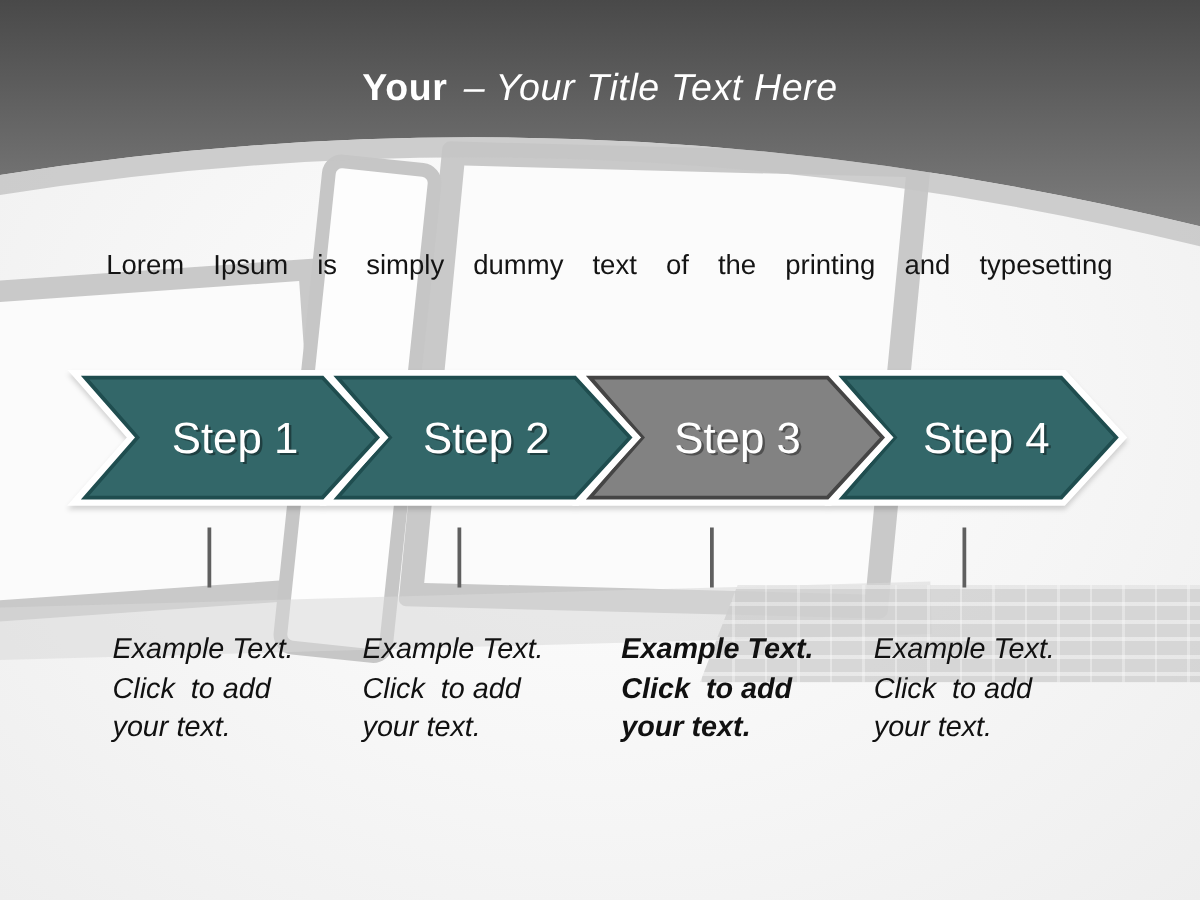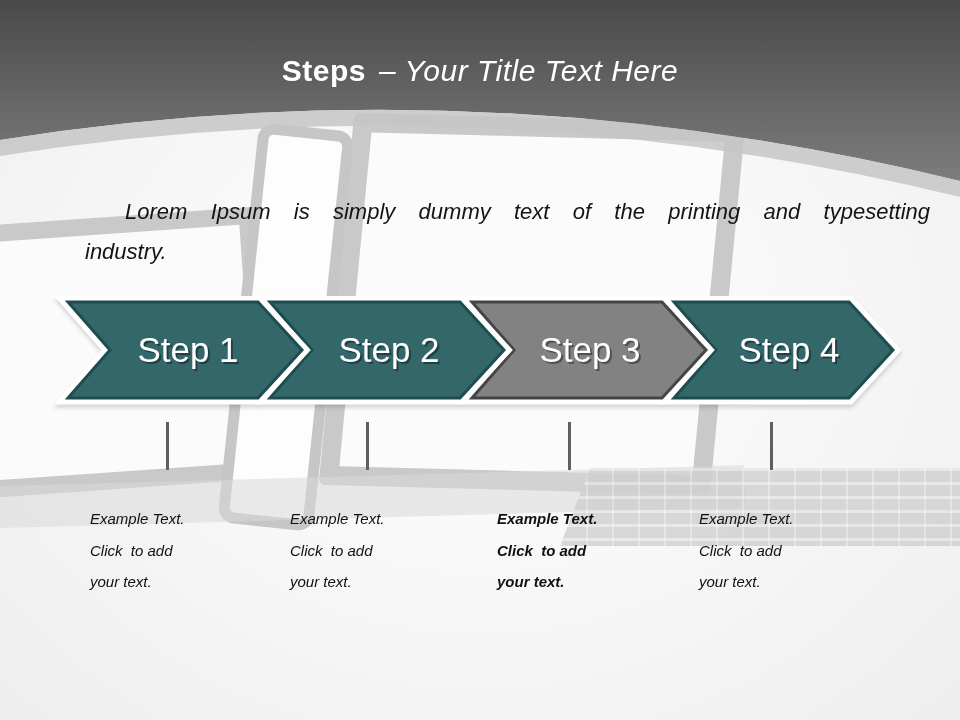--- a/index.html
+++ b/index.html
@@ -34,34 +34,34 @@
     position:absolute; left:0; top:54px; width:960px; z-index:3;
     display:flex; justify-content:center; align-items:baseline; gap:13px;
     color:#ffffff; font-size:30px; letter-spacing:.5px;
   }
   .title-bold { font-weight:700; }
   .title-rest { font-weight:400;font-style:italic; }
 
   
   .content { position:absolute; inset:0; z-index:3; }
   .intro-line1 { position:absolute; left:85px; top:199px; width:805px;
-    font-style:italic; font-size:22px; color:#141414;
-    text-align:justify; text-align-last:justify; white-space:nowrap;margin-left:40px; }
+    font-size:22px; color:#141414;
+    text-align:justify; text-align-last:justify; white-space:nowrap; }
   .intro-line2 { position:absolute; left:85px; top:239px; width:805px;
     font-style:italic; font-size:22px; color:#141414; }
 
   .arrows-svg { position:absolute; left:0; top:296px; z-index:3;
     filter:drop-shadow(0 3px 2px rgba(0,0,0,0.16)); }
   .arrow-label { font-family:"Liberation Sans", sans-serif; font-size:35px; font-weight:400; fill:#ffffff; }
   .arrow-label-shadow { font-family:"Liberation Sans", sans-serif; font-size:35px; font-weight:400; fill:rgba(0,0,0,0.38); }
 
   .tick { position:absolute; width:3px; height:48px; top:422px; background:#5f5f5f; z-index:3; }
 
   .step-text { position:absolute; top:503px; width:160px; z-index:3;
-    font-style:italic; font-size:15px; line-height:31.5px; color:#111111;
+    font-style:italic; font-size:23px; line-height:31.5px; color:#111111;
     white-space:pre-wrap; }
   .step-text.bold { font-weight:700; }
 </style>
 </head>
 <body>
 
 <div class="slide">
 
   <div class="bg-layer">
     <div class="sil monitor-left"></div>
@@ -76,28 +76,27 @@
       <linearGradient id="hdr" x1="0" y1="0" x2="0" y2="1">
         <stop offset="0" stop-color="#494949"></stop>
         <stop offset="1" stop-color="#7d7d7d"></stop>
       </linearGradient>
     </defs>
     <path d="M0,0 H960 V181 Q480,63.5 0,140 Z" fill="url(#hdr)"></path>
     <path d="M0,140 Q480,63.5 960,181 L960,197 Q480,79.5 0,156 Z" opacity="0.85" fill="#c6c6c6"></path>
   </svg>
 
   <div class="title-row">
-    <span class="title-bold">Steps</span>
+    <span class="title-bold">Your</span>
     <span class="title-rest">– Your Title Text Here</span>
   </div>
 
   <div class="content">
 
     <div class="intro-line1">Lorem Ipsum is simply dummy text of the printing and typesetting</div>
-    <div class="intro-line2">industry.</div>
 
     <svg class="arrows-svg" width="960" height="110" viewBox="0 0 960 110">
 
       <g>
         <path d="M674,6 L849,6 L893,54 L849,102 L674,102 L716,54 Z" fill="#ffffff" stroke="#ffffff" stroke-width="13" stroke-linejoin="miter"></path>
         <path d="M674,6 L849,6 L893,54 L849,102 L674,102 L716,54 Z" stroke-width="3" stroke-linejoin="miter" fill="#336769" stroke="#1f4d4f"></path>
       </g>
 
       <g>
         <path d="M472,6 L662,6 L706,54 L662,102 L472,102 L514,54 Z" fill="#ffffff" stroke="#ffffff" stroke-width="13" stroke-linejoin="miter"></path>

